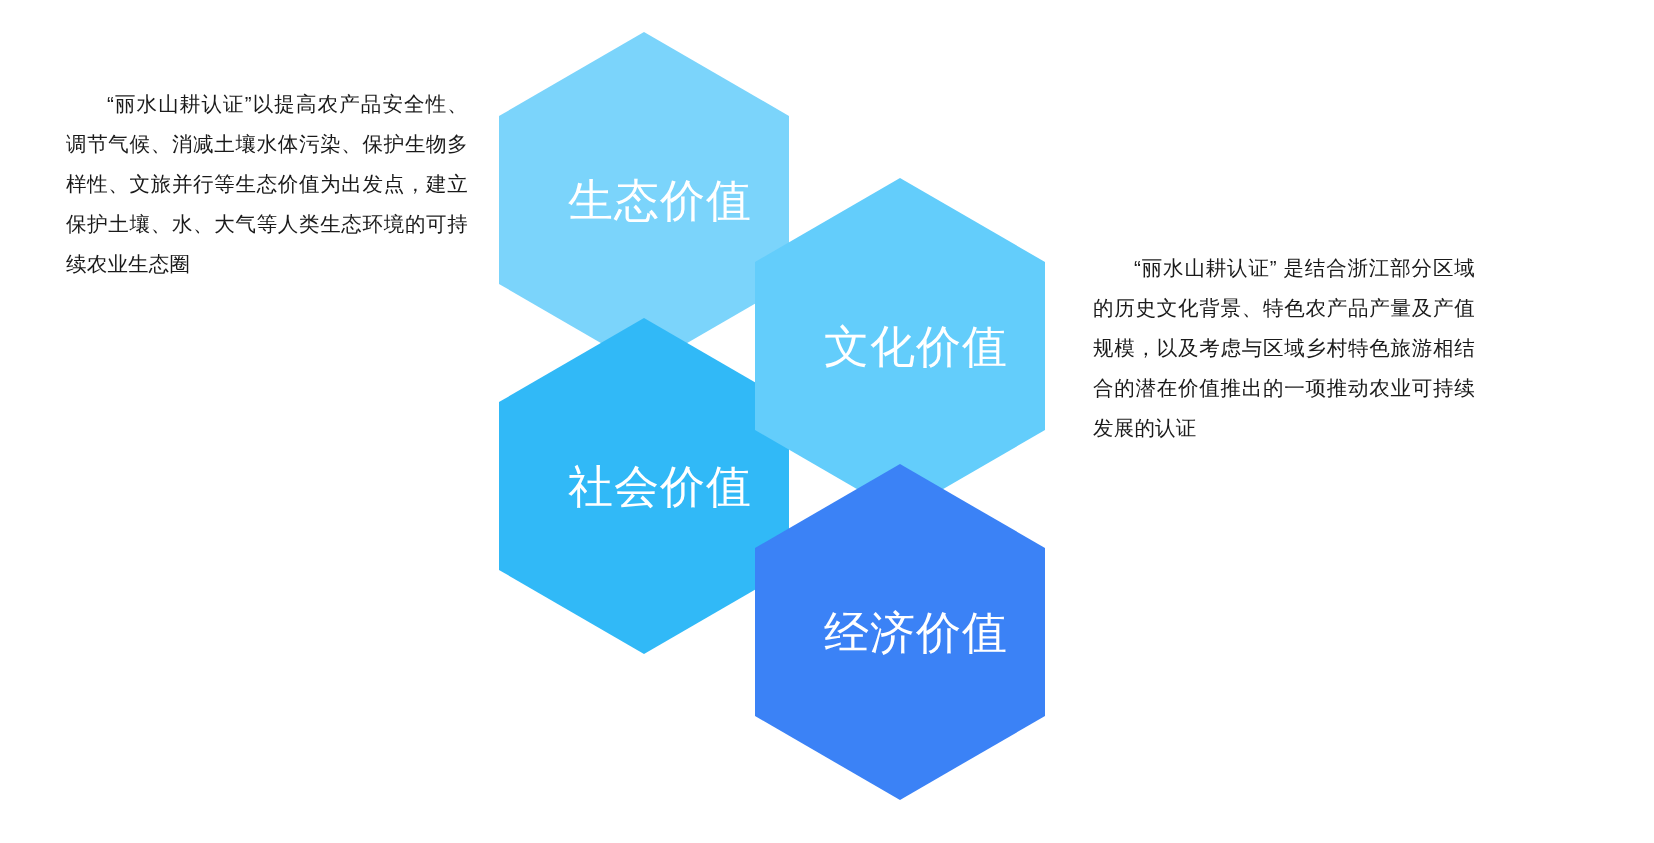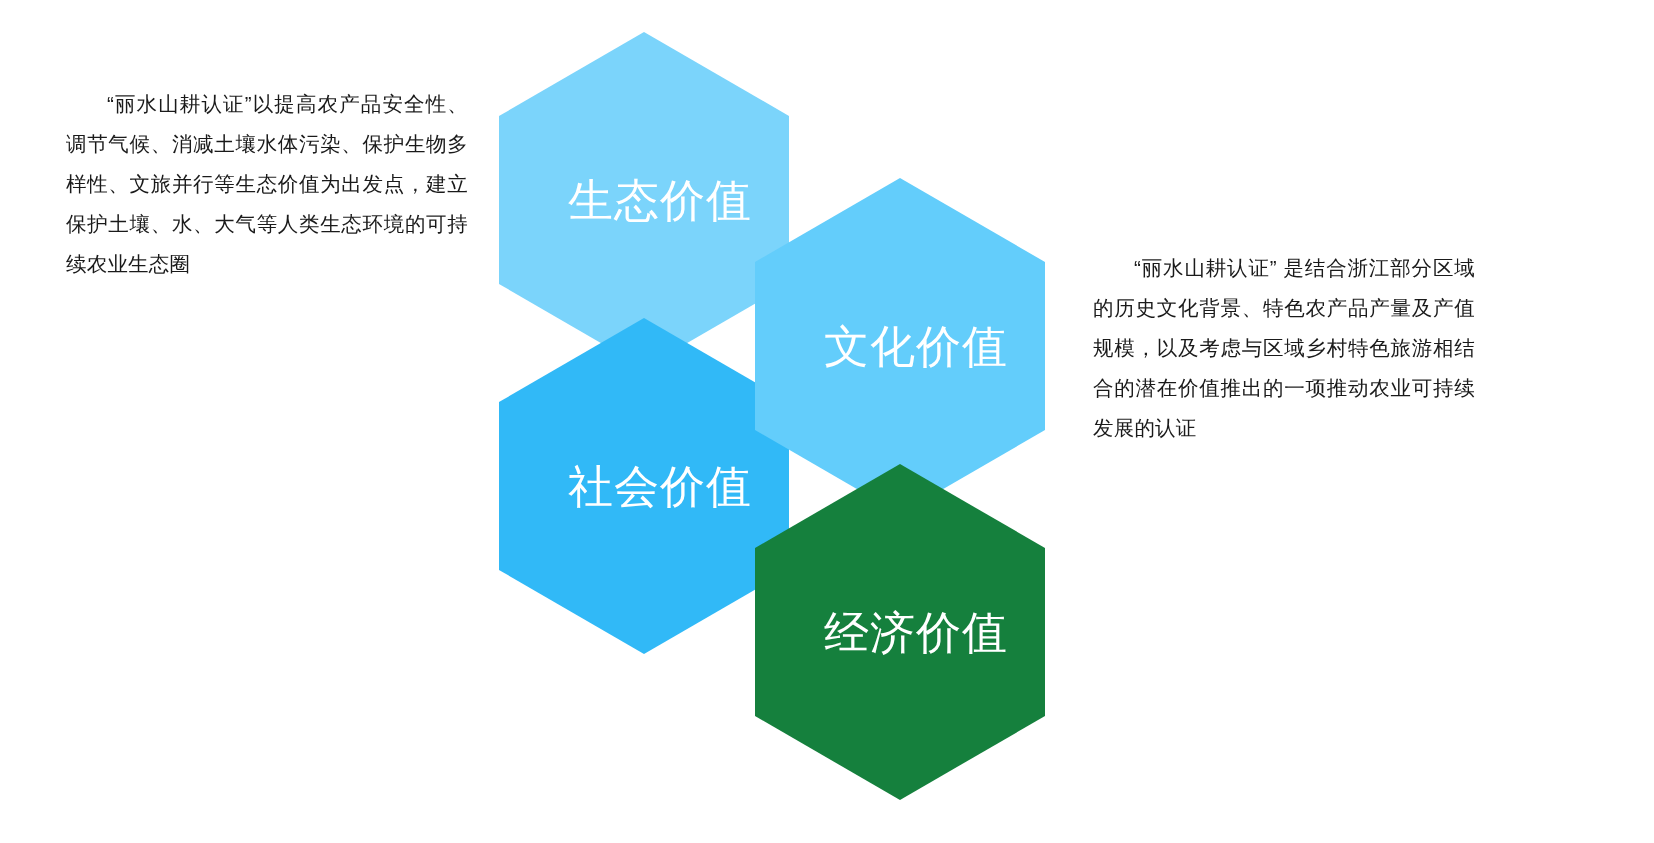--- a/index.html
+++ b/index.html
@@ -80,21 +80,21 @@
     </div>
 
     <div class="hex" id="hex-social" style="background:#31B9F7;">
       <span class="hex-label">社会价值</span>
     </div>
 
     <div class="hex" id="hex-culture" style="background:#63CDFB;">
       <span class="hex-label">文化价值</span>
     </div>
 
-    <div class="hex" id="hex-economic" style="background:#15803d;">
+    <div class="hex" id="hex-economic" style="background:#3b82f6;">
       <span class="hex-label">经济价值</span>
     </div>
 
   </div>
 
   <div class="txt" id="txt-eco">
     <p>“丽水山耕认证”以提高农产品安全性、调节气候、消减土壤水体污染、保护生物多样性、文旅并行等生态价值为出发点，建立保护土壤、水、大气等人类生态环境的可持续农业生态圈</p>
   </div>
 
 

